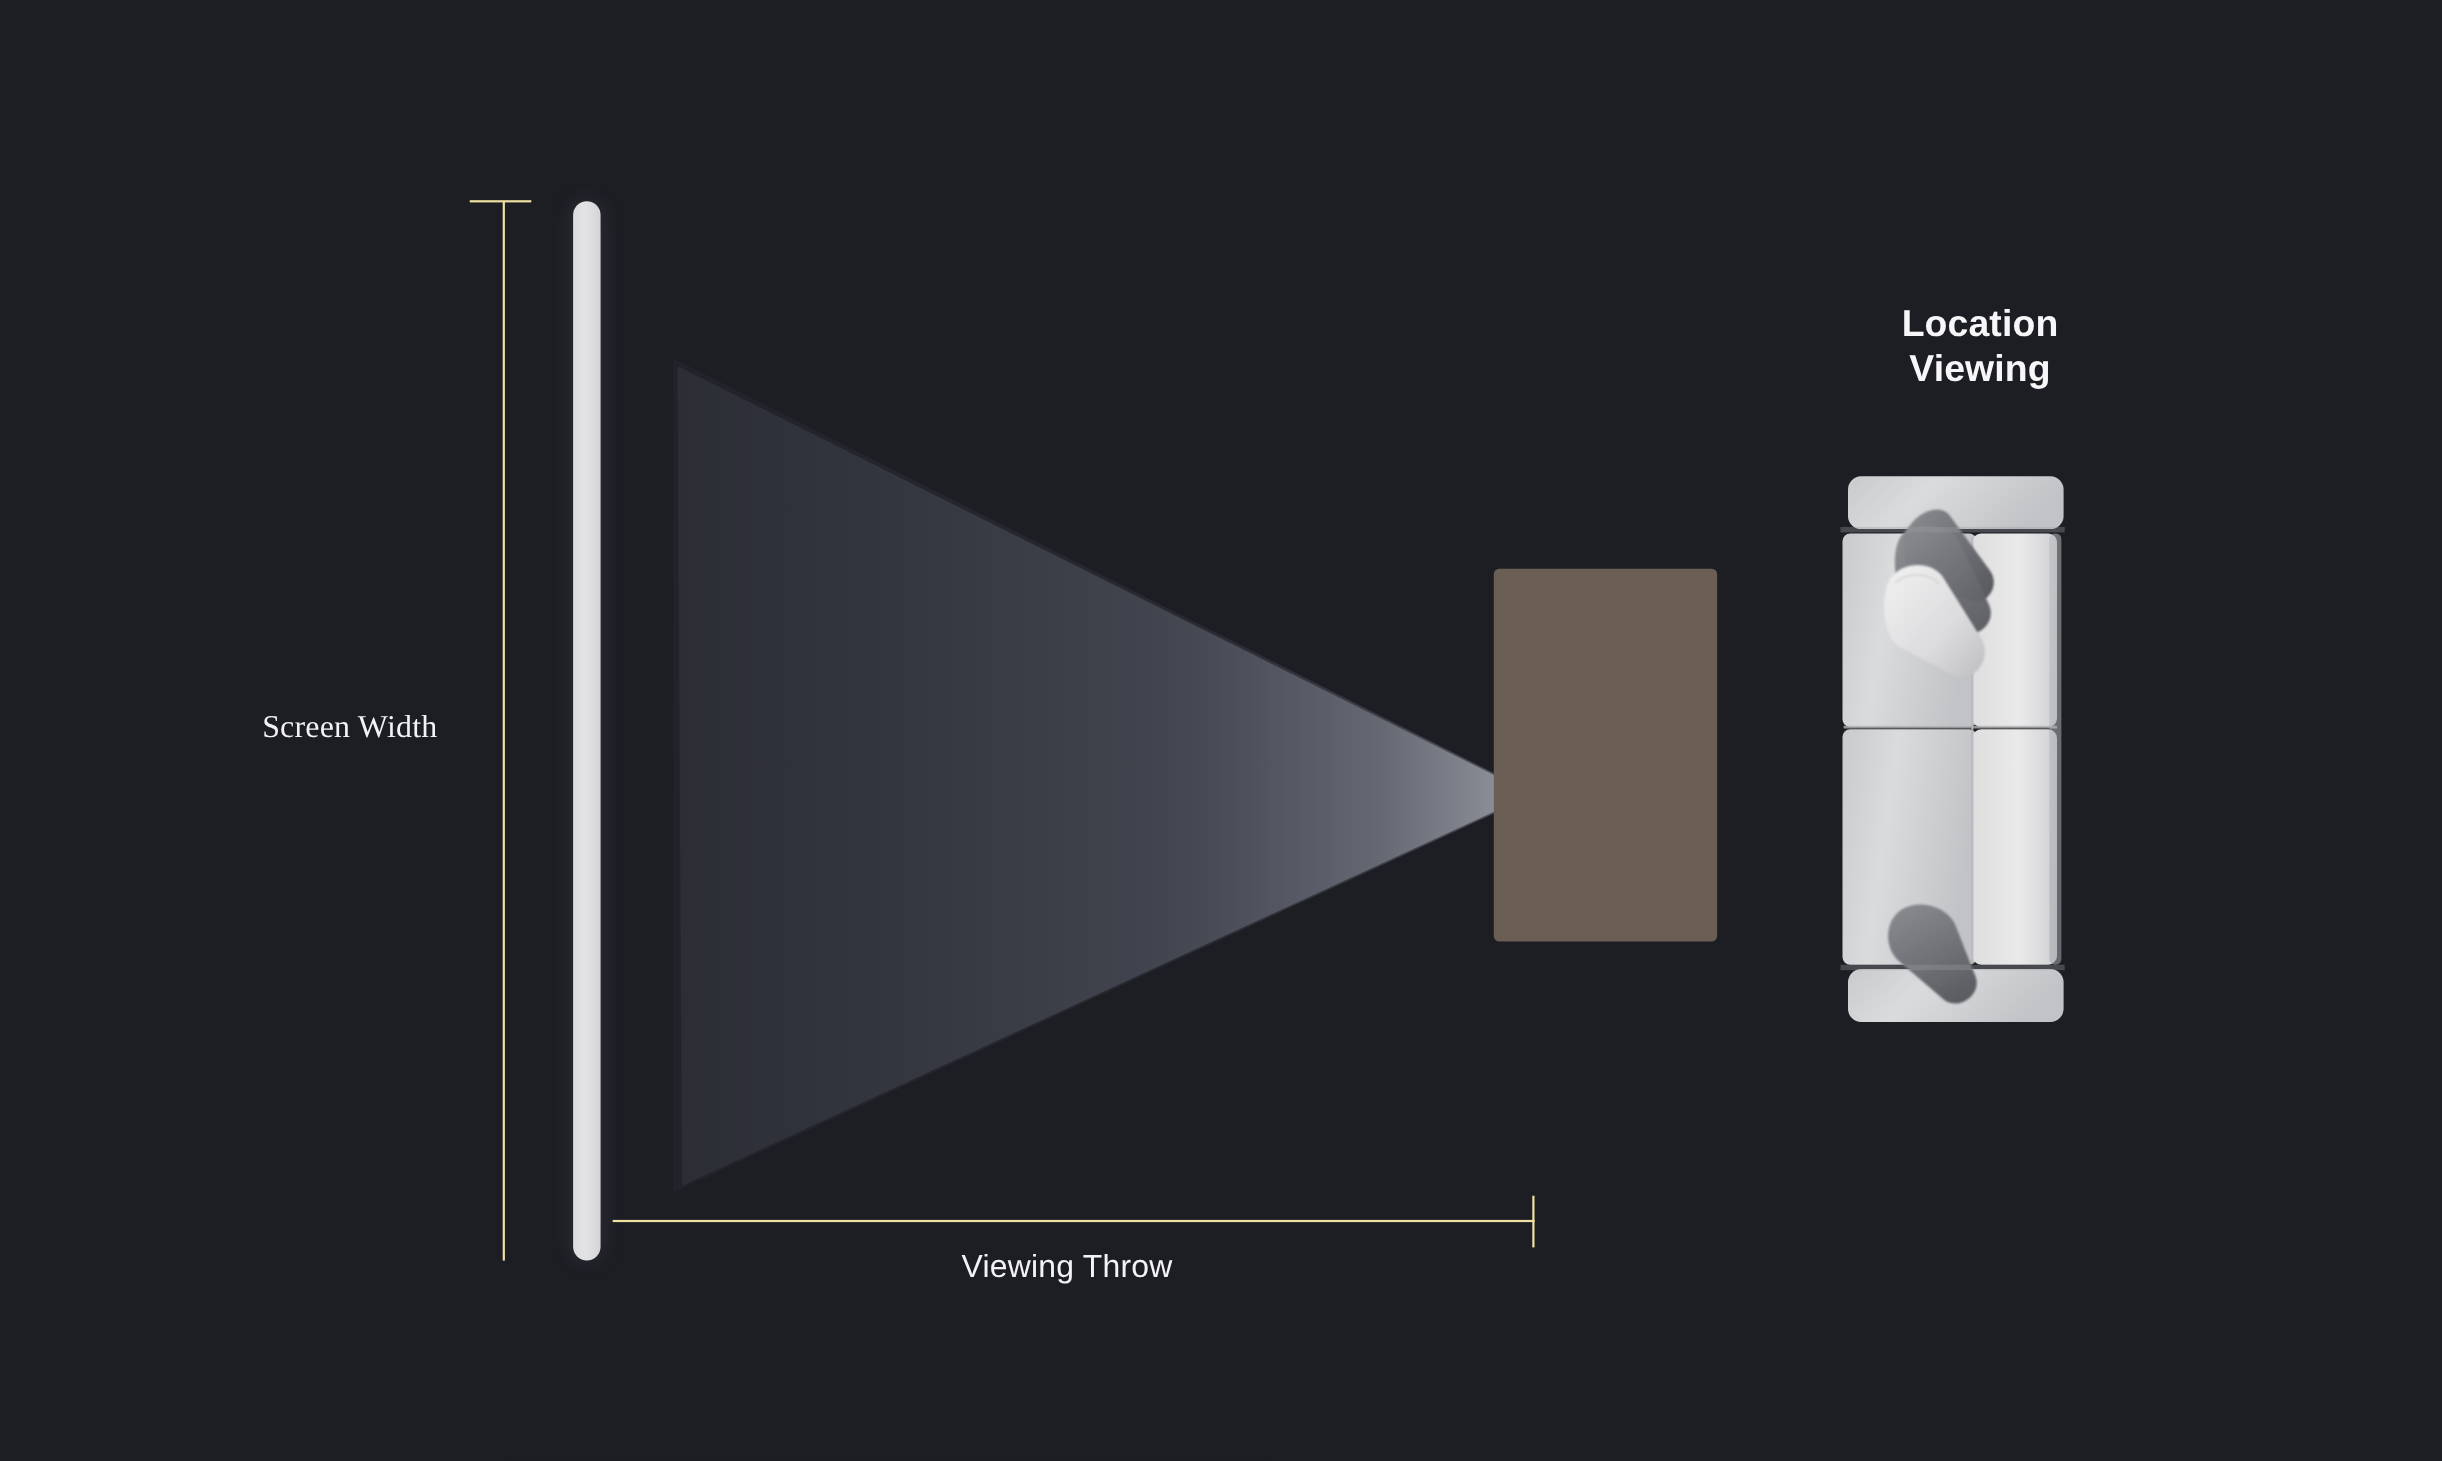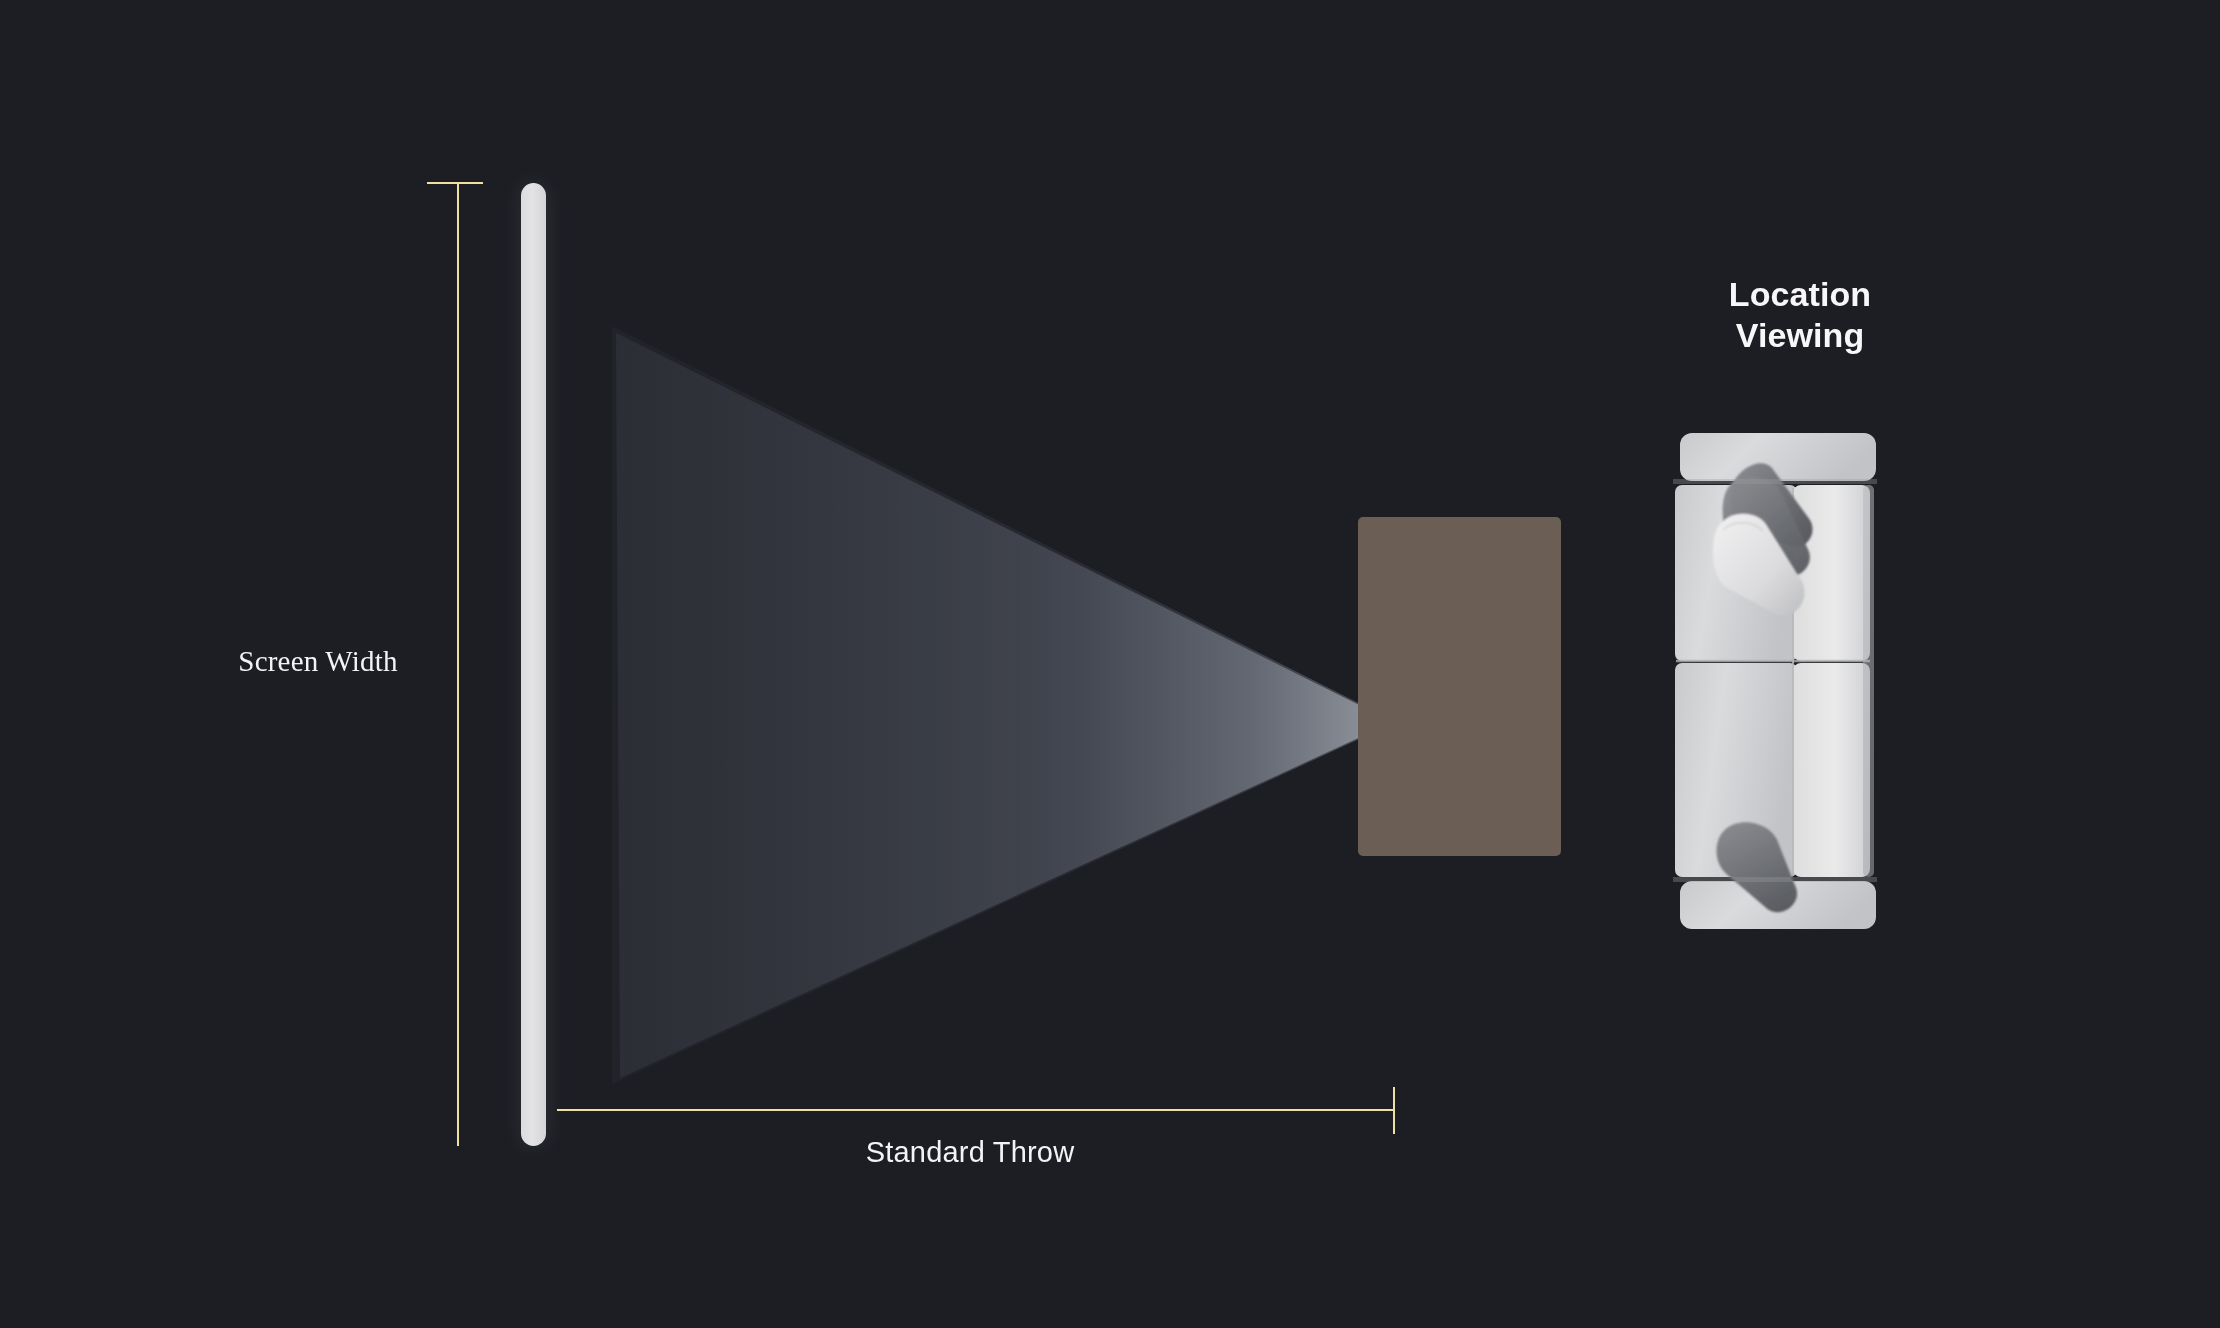--- a/index.html
+++ b/index.html
@@ -162,21 +162,21 @@
   </svg>
 
   <div class="dim-line-v" id="screen-width-axis"></div>
   <div class="dim-line-h" id="screen-width-tick-top"></div>
   <div id="screen-width-label">Screen Width</div>
 
   <div id="projection-screen"></div>
 
   <div class="dim-line-h" id="throw-axis"></div>
   <div class="dim-line-v" id="throw-tick-right"></div>
-  <div id="throw-label">Standard Throw</div>
+  <div id="throw-label">Viewing Throw</div>
 
   <div id="coffee-table"></div>
 
   <div id="viewing-location-label">
     <div>Location</div>
     <div>Viewing</div>
   </div>
 
   <div id="sofa">
     <svg width="220" height="502" viewBox="0 0 220 502">

